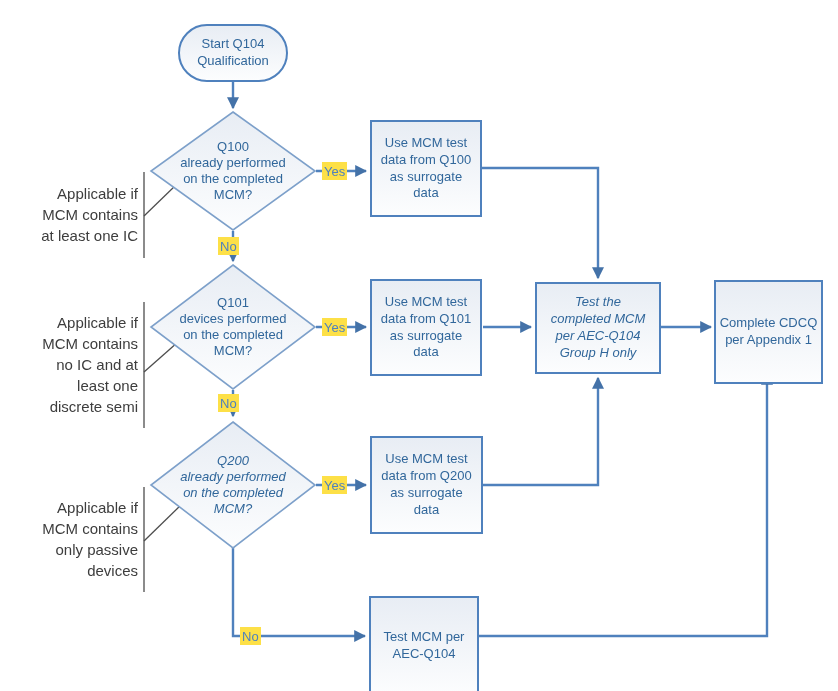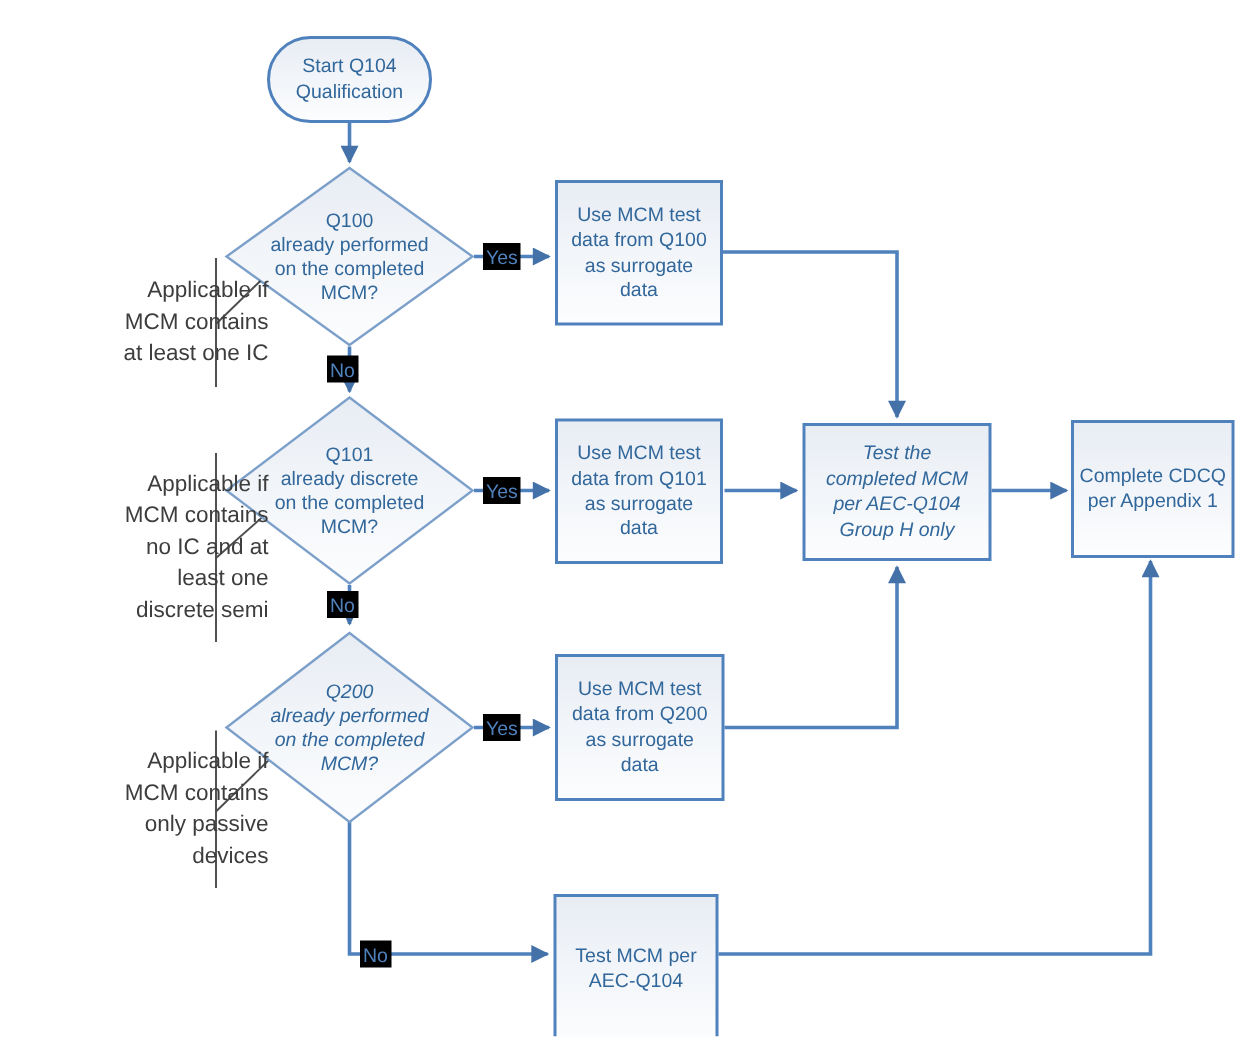--- a/index.html
+++ b/index.html
@@ -26,31 +26,30 @@
   .diamond-label{
     position:absolute;
     display:flex;align-items:center;justify-content:center;
     text-align:center;
     color:#31679b;font-size:13px;line-height:1.25;
     white-space:pre-line;
   }
   .edge-label{
     position:absolute;
     display:flex;align-items:center;justify-content:center;
-    background:#000000;
+    background:#fde047;
     color:#4f81bd;font-size:13px;
     padding:0 2px;
   }
   .annotation{
     position:absolute;
     left:0;width:138px;
     text-align:right;
     color:#3d3d3d;font-size:15px;line-height:21px;
     white-space:pre-line;
-    padding-left:41px;
   }
 </style>
 </head>
 <body>
 
 <div class="canvas">
 
   <svg class="layer" viewBox="0 0 838 691" xmlns="http://www.w3.org/2000/svg">
     <defs>
       <linearGradient id="shapeFill" x1="0" y1="0" x2="0" y2="1">
@@ -96,21 +95,21 @@
   <div class="node stadium" style="left:178px;top:12px;width:110px;height:58px;margin-top:12px;">
     <span>Start Q104
 Qualification</span>
   </div>
 
   <div class="diamond-label" style="left:158px;top:131px;width:150px;height:80px;text-align:center;">Q100
 already performed
 on the completed
 MCM?</div>
   <div class="diamond-label" style="left:158px;top:287px;width:150px;height:80px;">Q101
-already discrete
+devices performed
 on the completed
 MCM?</div>
   <div class="diamond-label" style="left:158px;top:445px;width:150px;height:80px;font-style:italic;">Q200
 already performed
 on the completed
 MCM?</div>
 
   <div class="node" style="left:370px;top:120px;width:112px;height:97px;">
     <span>Use MCM test
 data from Q100
@@ -128,21 +127,21 @@
 data from Q200
 as surrogate
 data</span>
   </div>
   <div class="node" style="left:535px;top:282px;width:126px;height:92px;font-style:italic;">
     <span>Test the
 completed MCM
 per AEC-Q104
 Group H only</span>
   </div>
-  <div class="node" style="left:714px;top:280px;width:109px;height:92px;align-items:center;">
+  <div class="node" style="left:714px;top:280px;width:109px;height:104px;align-items:center;">
     <span>Complete CDCQ
 per Appendix 1</span>
   </div>
   <div class="node" style="left:369px;top:586px;width:110px;height:100px;margin-top:10px;">
     <span>Test MCM per
 AEC-Q104</span>
   </div>
 
   <div class="edge-label" style="left:322px;top:162px;height:18px;">Yes</div>
   <div class="edge-label" style="left:322px;top:318px;height:18px;">Yes</div>

